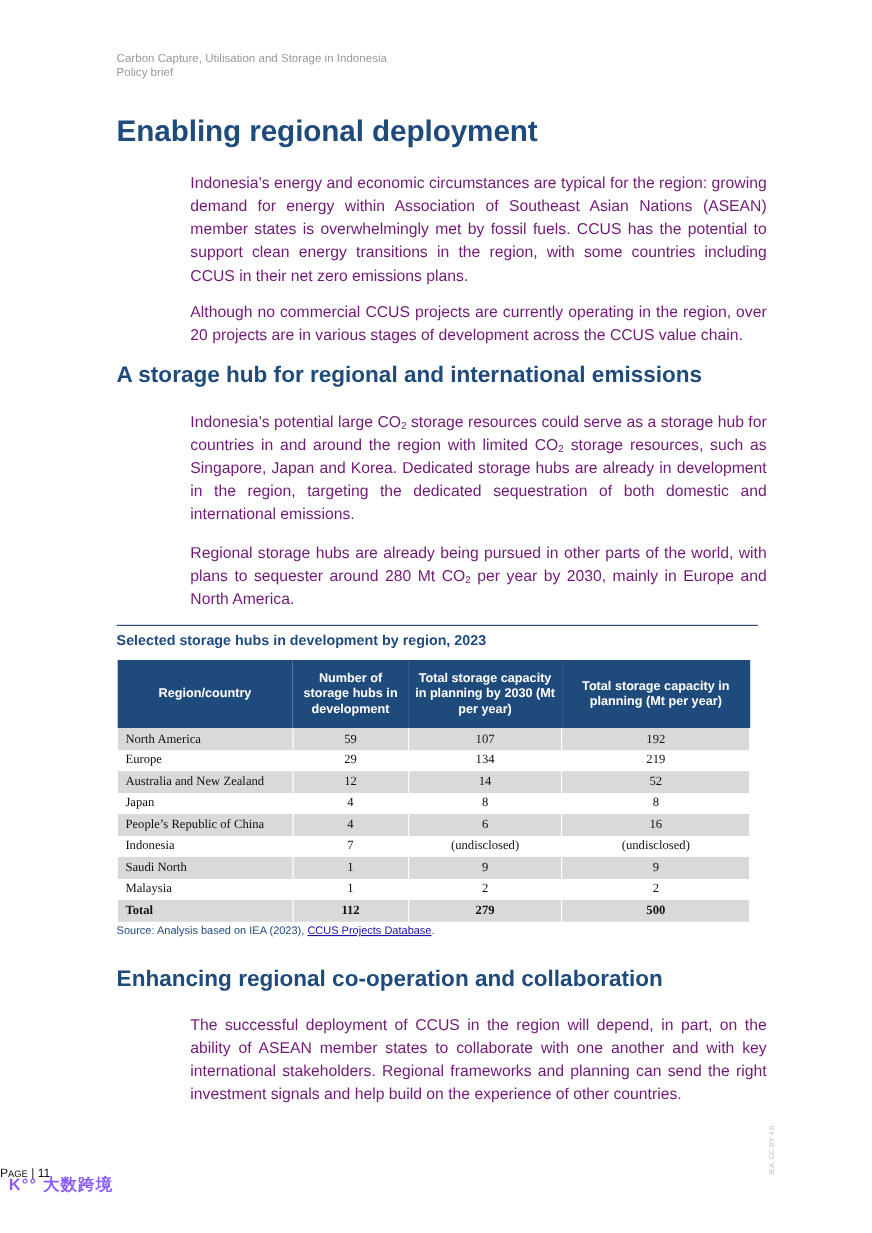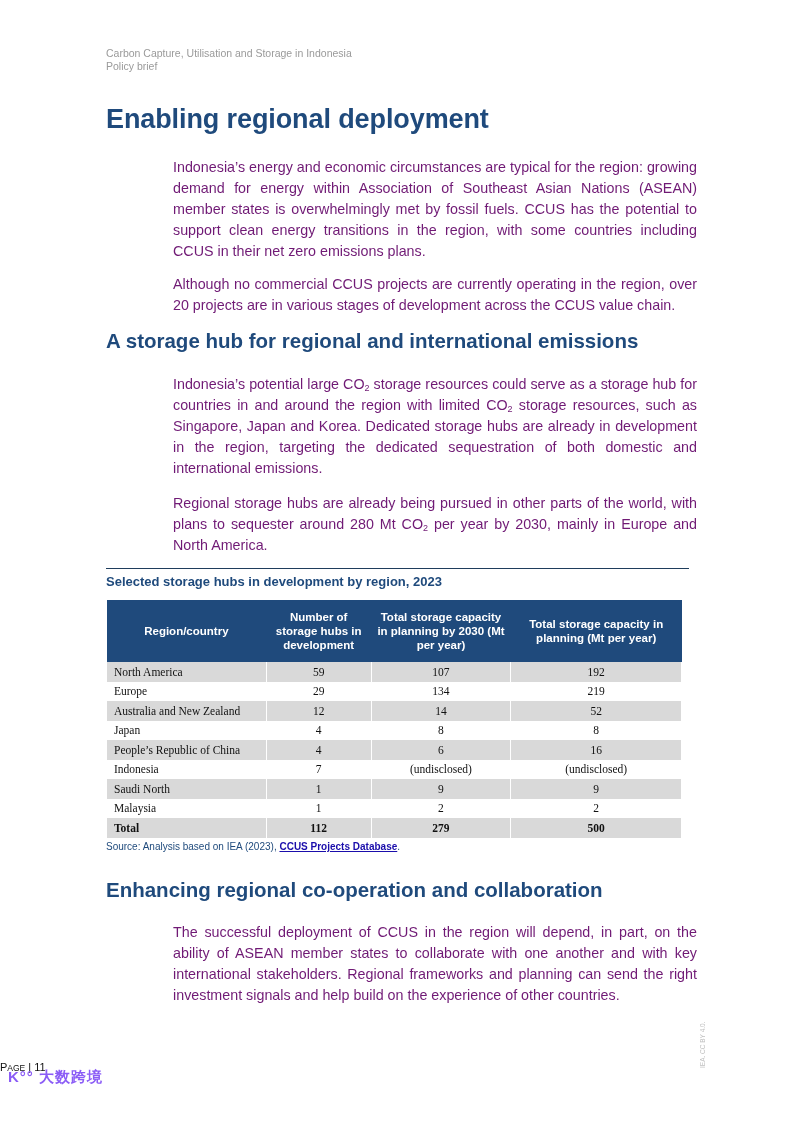--- a/index.html
+++ b/index.html
@@ -12,21 +12,21 @@
   sub { font-size: 9px; vertical-align: -2px; line-height: 0; }
   .rule { position: absolute; left: 106px; top: 568px; width: 583px; height: 1px; background: #1f3d5c; }
   .tbl-title { position: absolute; left: 106px; top: 574px; font-size: 13px; font-weight: bold; color: #1f4a7c; }
   table { position: absolute; left: 106px; top: 600px; width: 576px; border-collapse: collapse; font-size: 11.5px; }
   th { background: #1f4a7c; color: #fff; font-weight: bold; font-size: 11.5px; line-height: 14px; height: 62px; padding: 0 4px; text-align: center; }
   td { height: 19.5px; padding: 0 7px; text-align: center; border-left: 1px solid #fff; border-right: 1px solid #fff; color: #111; font-family: Liberation Serif, serif; }
   td.first { text-align: left; }
   tr.shade td { background: #d9d9d9; }
   tr.total td { font-weight: bold; background: #d9d9d9; }
   .source { position: absolute; left: 106px; top: 841px; font-size: 10px; color: #1f4a7c; }
-  .source a { color: #1a0dab; text-decoration: underline; font-weight: bold; }
+  .source a { color: #1a0dab; text-decoration: underline; }
   .page-num { position: absolute; left: 0; width: 793px; top: 1061px; text-align: left; font-size: 11px; color: #111; }
   .page-num .sc { font-size: 8.5px; }
   .license { position: absolute; left: 699px; top: 1068px; transform: rotate(-90deg); transform-origin: left top; font-size: 6.5px; color: #c0c0c0; white-space: nowrap; }
   .watermark { position: absolute; left: 8px; top: 1068px; font-size: 15px; color: #8b5cf6; font-weight: bold; letter-spacing: 1px; }
 </style>
 </head>
 <body>
 
 <div class="running-header">
   <div>Carbon Capture, Utilisation and Storage in Indonesia</div>

